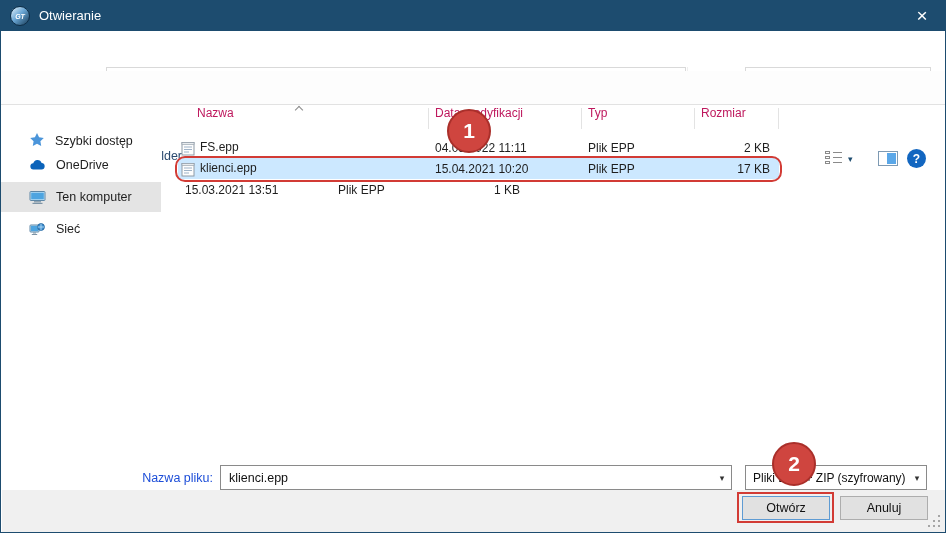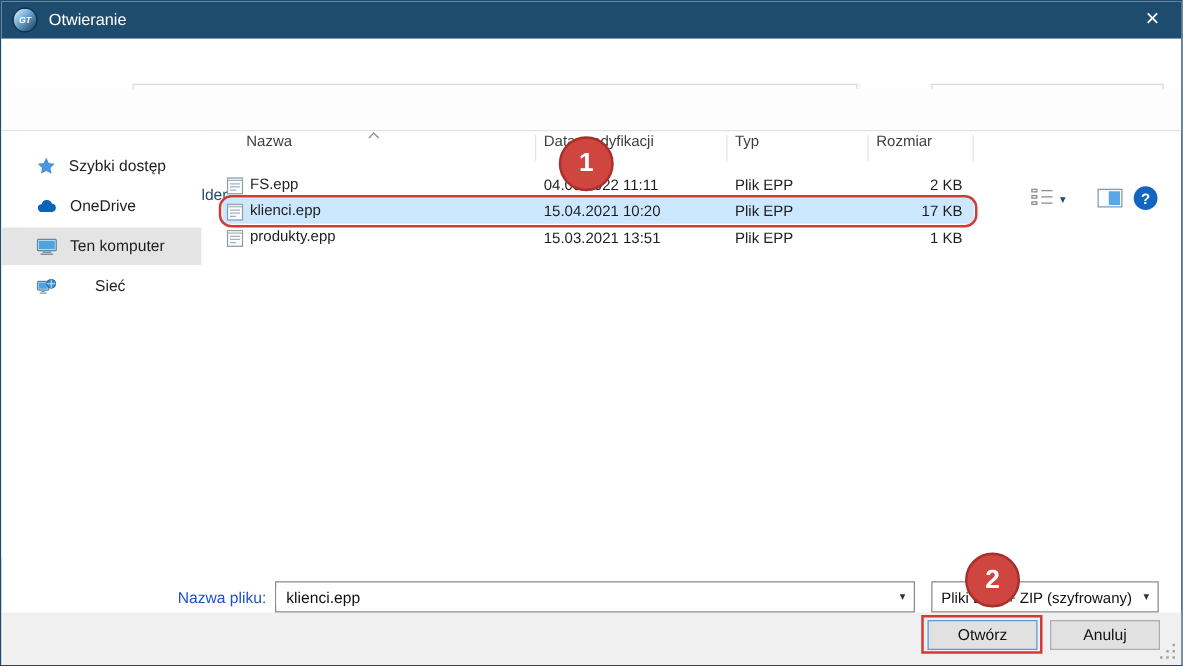--- a/index.html
+++ b/index.html
@@ -49,21 +49,21 @@
   .preview-icon { position:absolute; left:877px; top:80px; width:20px; height:15px; border:1px solid #7e9ab3; background:#fff; }
   .preview-icon::after { content:""; position:absolute; right:1px; top:1px; width:9px; height:11px; background:#5aa7e8; }
   .help-btn { position:absolute; left:906px; top:78px; width:19px; height:19px; border-radius:50%; background:#1266c0; color:#fff;
     font-weight:bold; font-size:12px; display:flex; align-items:center; justify-content:center; }
   
   .sidebar { position:absolute; left:0; top:104px; width:160px; height:341px; background:#fff; }
   .side-item { position:absolute; left:0; width:160px; height:30px; display:flex; align-items:center; font-size:12.5px; color:#1e1e1e; }
   .side-item.selected { background:#e4e4e4; }
   .side-item svg { margin:0 10px 0 28px; flex:none; }
   
-  .list-header { position:absolute; top:105px; font-size:12px; color:#404040; }
+  .list-header { position:absolute; top:105px; font-size:12px; color:#be185d; }
   .col-sep { position:absolute; top:107px; width:1px; height:21px; background:#e3e3e3; }
   .sort-caret { position:absolute; left:295px; top:101px; }
   .sort-caret .chev { border-color:#8a8a8a; }
   .file-row { position:absolute; left:177px; width:601px; height:21px; display:flex; align-items:center; }
   .file-row.selected { background:#cce8ff; }
   .cell-name { width:250px; display:flex; align-items:flex-start; }
   .cell-name svg { margin:0 5px 0 3px; flex:none; }
   .cell-date { width:153px; padding-left:7px; }
   .cell-type { width:113px; padding-left:7px; }
   .cell-size { width:85px; text-align:right; padding-right:9px; }
@@ -141,42 +141,42 @@
         <i class="vline" style="top:6px;"></i>
       <i class="vrow" style="top:10px;"></i>
         <i class="vline" style="top:11px;"></i>
     </span>
     <span class="view-caret">▾</span>
     <span class="preview-icon"></span>
     <span class="help-btn">?</span>
   </div>
 
   <div class="sidebar">
-    <div class="side-item" style="top:13px;">
+    <div class="side-item" style="top:13px;align-items:flex-end;">
       <svg width="16" height="16" viewBox="0 0 16 16">
         <path d="M8 1l2.1 4.3 4.7.7-3.4 3.3.8 4.7L8 11.8 3.8 14l.8-4.7L1.2 6l4.7-.7z" fill="#4b95da"></path>
       </svg>
       <span>Szybki dostęp</span>
     </div>
     <div class="side-item" style="top:45px;">
       <svg width="17" height="16" viewBox="0 0 17 16">
         <path d="M4.6 12.5a3.1 3.1 0 0 1-.3-6.2A4.3 4.3 0 0 1 12.6 6a3.2 3.2 0 0 1-.4 6.5z" fill="#0b63ba"></path>
       </svg>
       <span>OneDrive</span>
     </div>
     <div class="side-item selected" style="top:77px;">
       <svg width="17" height="16" viewBox="0 0 17 16">
         <rect x="1" y="2.5" width="15" height="9" rx="0.8" fill="#bfe2f7" stroke="#5e87a6"></rect>
         <rect x="2.2" y="3.7" width="12.6" height="6.6" fill="#4da4e0"></rect>
         <rect x="5" y="12.2" width="7" height="1.2" fill="#7d94a6"></rect>
         <rect x="3.5" y="13.8" width="10" height="1.2" fill="#7d94a6"></rect>
       </svg>
       <span>Ten komputer</span>
     </div>
-    <div class="side-item" style="top:109px;gap:20px;">
+    <div class="side-item" style="top:109px;">
       <svg width="17" height="16" viewBox="0 0 17 16">
         <rect x="1" y="4" width="9" height="7" rx="0.8" fill="#bfe2f7" stroke="#5e87a6"></rect>
         <rect x="2" y="5" width="7" height="5" fill="#4da4e0"></rect>
         <circle cx="12" cy="6" r="3.4" fill="#3c8fd4" stroke="#2a6aa0"></circle>
         <path d="M8.6 6h6.8M12 2.6v6.8" stroke="#bfe2f7" stroke-width="0.8"></path>
         <rect x="4" y="11.5" width="3" height="1" fill="#7d94a6"></rect>
         <rect x="2.8" y="13" width="5.4" height="1" fill="#7d94a6"></rect>
       </svg>
       <span>Sieć</span>
     </div>
@@ -218,30 +218,20 @@
         <line x1="3" y1="12" x2="8" y2="12" stroke="#9fb3c8"></line>
       </svg>
       <span>klienci.epp</span>
     </span>
     <span class="cell-date">15.04.2021 10:20</span>
     <span class="cell-type">Plik EPP</span>
     <span class="cell-size">17 KB</span>
   </div>
 
   <div class="file-row" style="top:178px;">
-    <span class="cell-name">
-      <svg width="14" height="16" viewBox="0 0 14 16">
-        <rect x="1" y="2.5" width="12" height="12.5" fill="#fdfdfd" stroke="#8e9aa6"></rect>
-        <rect x="1" y="2.5" width="12" height="2" fill="#e8ecef" stroke="#8e9aa6" stroke-width="0.6"></rect>
-        <line x1="3" y1="7" x2="11" y2="7" stroke="#9fb3c8"></line>
-          <line x1="3" y1="9.5" x2="11" y2="9.5" stroke="#9fb3c8"></line>
-        <line x1="3" y1="12" x2="8" y2="12" stroke="#9fb3c8"></line>
-      </svg>
-      <span>produkty.epp</span>
-    </span>
     <span class="cell-date">15.03.2021 13:51</span>
     <span class="cell-type">Plik EPP</span>
     <span class="cell-size">1 KB</span>
   </div>
 
   <div class="footer-strip"></div>
 
   <div class="fname-label">Nazwa pliku:</div>
 
   <div class="combo combo-filename">

